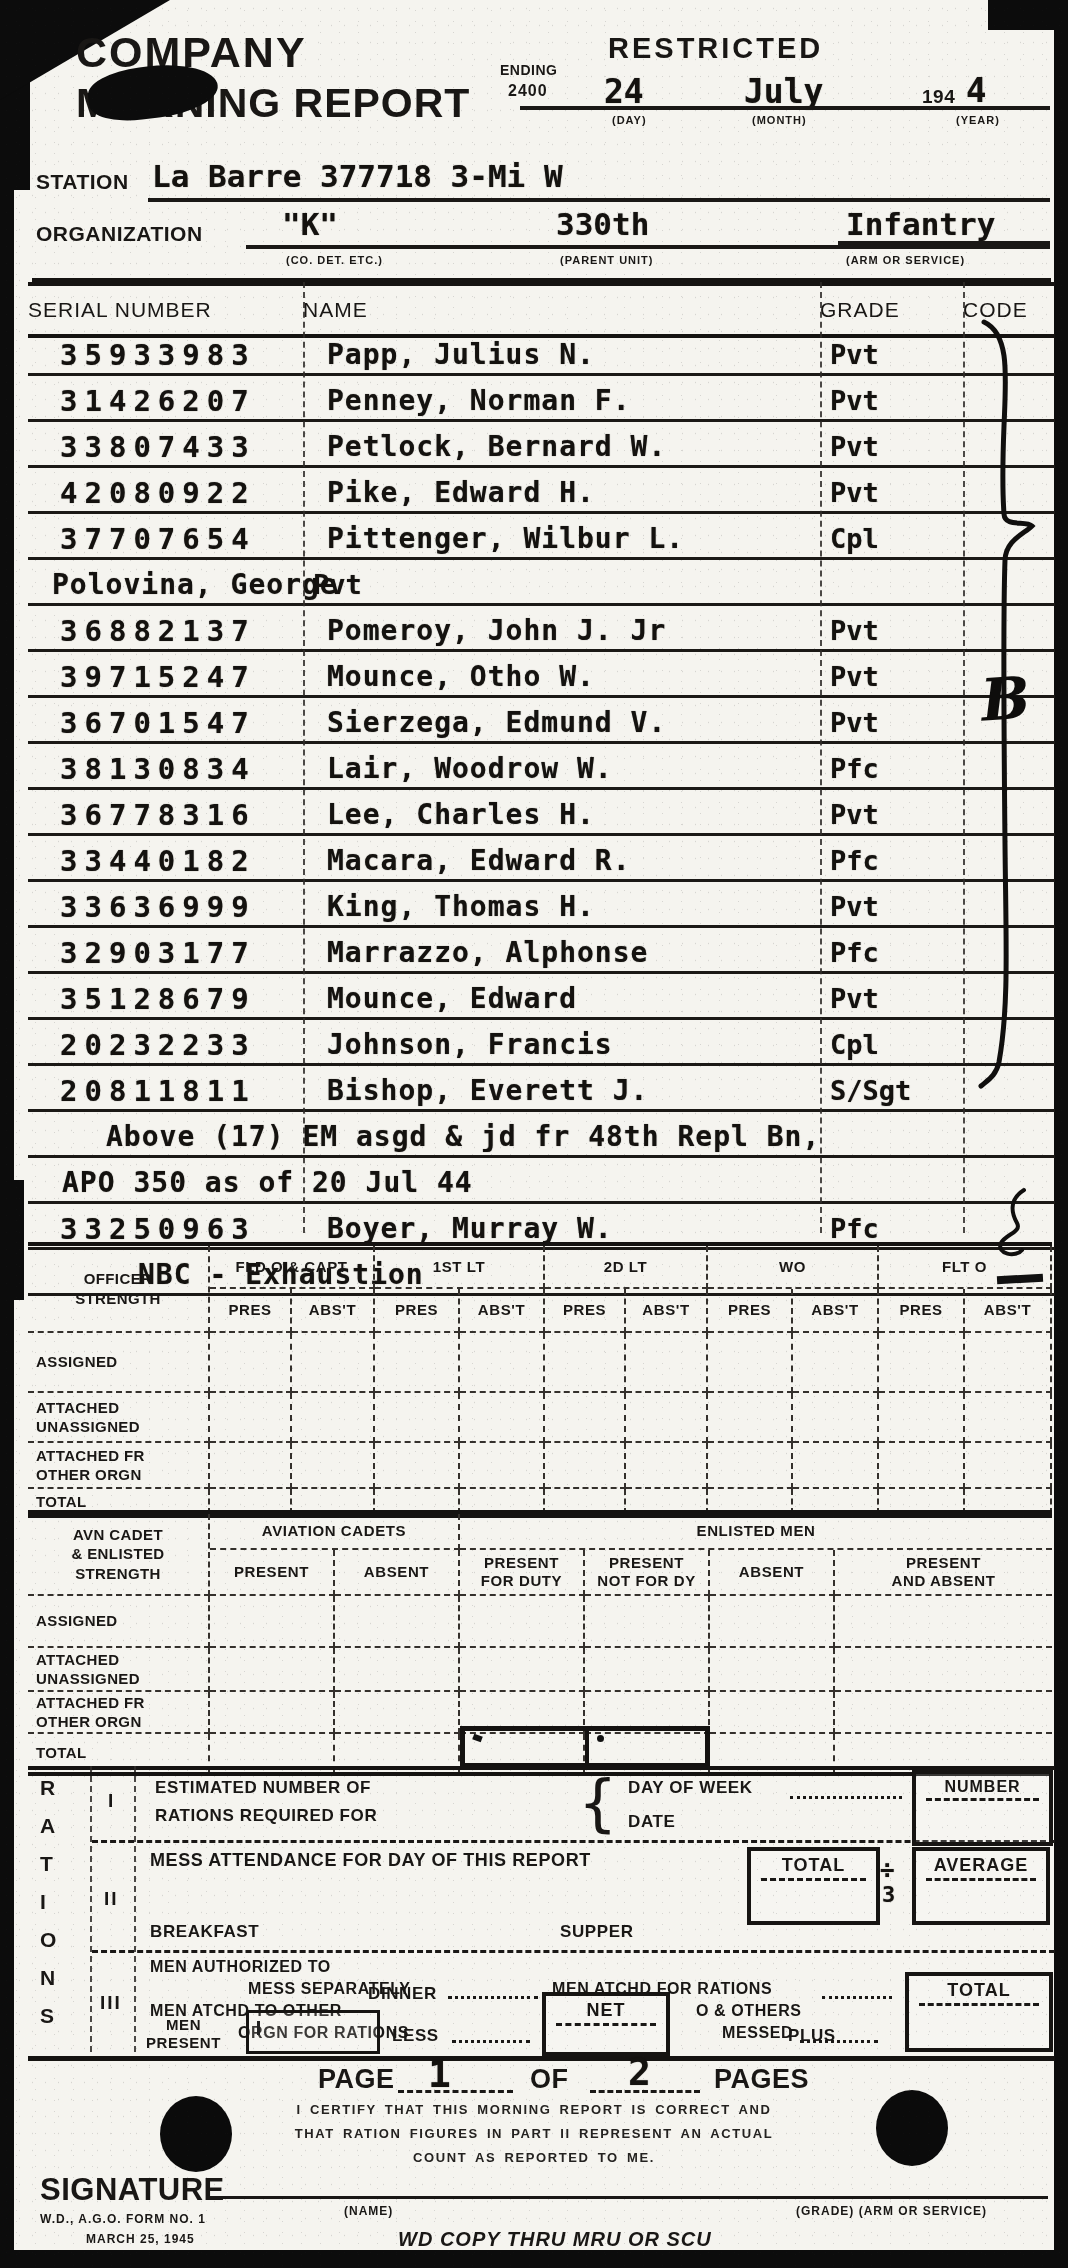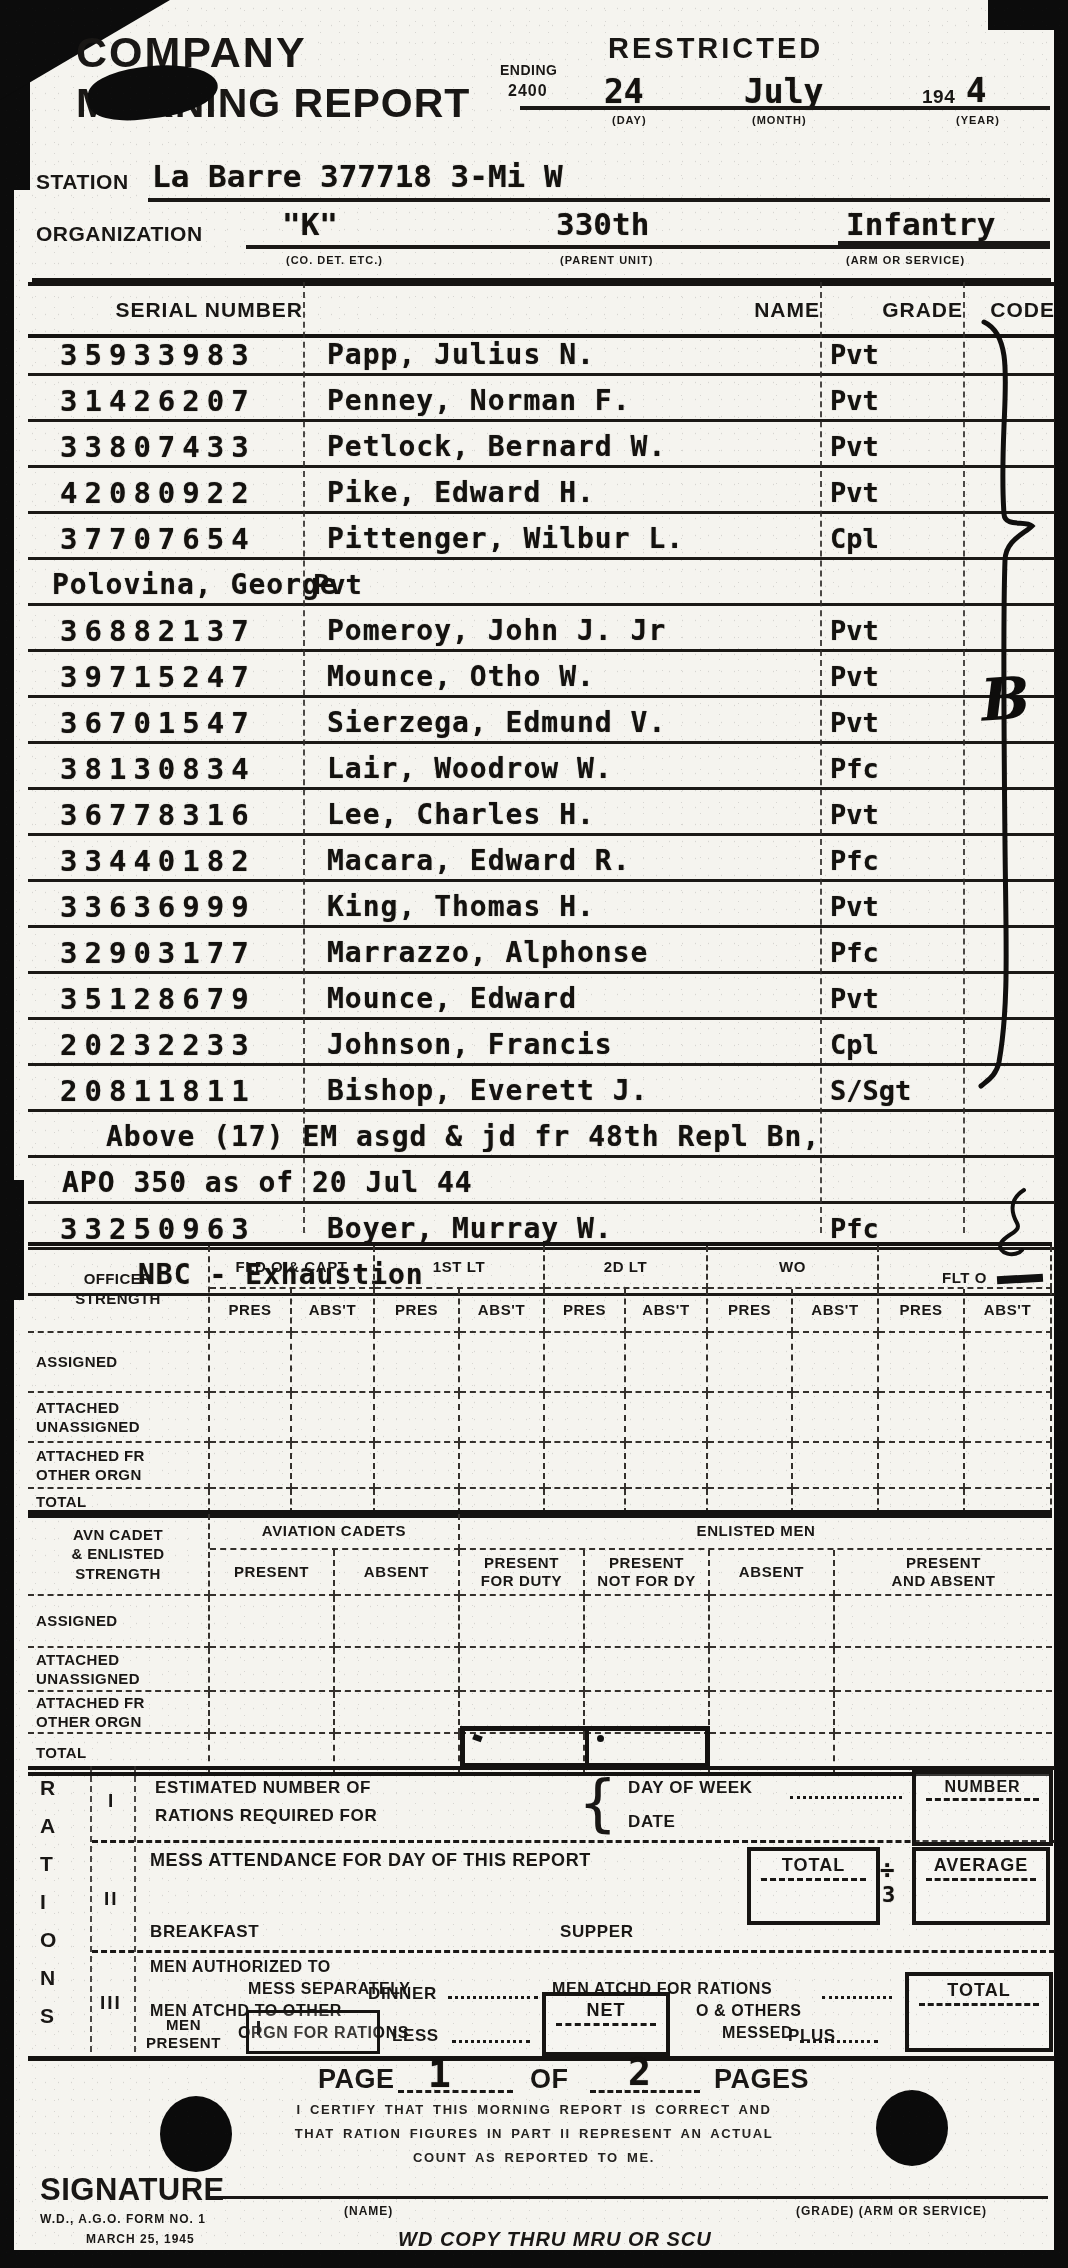--- a/index.html
+++ b/index.html
@@ -14,21 +14,21 @@
          text-shadow:0 0 1px rgba(20,18,15,.55);white-space:nowrap;}
   .small{font-size:11px;font-weight:bold;letter-spacing:1px;}
   .blackbar{background:#0c0c0c;position:absolute;}
   .rule{position:absolute;background:#1a1816;}
   .dotline{position:absolute;border-bottom:3px dotted #1a1816;}
   .dashline{position:absolute;border-bottom:3px dashed #1a1816;}
   
   .roster-head{position:absolute;left:28px;top:282px;width:1027px;height:48px;display:grid;
        grid-template-columns:275px 517px 143px 92px;align-items:center;
        border-top:4px solid #151311;box-shadow:0 -8px 0 -4px #151311;border-bottom:4px solid #151311;}
-  .roster-head span{font-size:21px;font-weight:bold;letter-spacing:1px;text-align:right;}
+  .roster-head span{font-size:21px;font-weight:normal;letter-spacing:1px;text-align:left;}
   #roster-body{position:absolute;left:28px;top:330px;width:1027px;}
   .rrow{display:grid;grid-template-columns:275px 517px 143px 92px;height:43px;
         border-bottom:3px solid #1b1916;align-items:end;}
   .rrow .c{overflow:visible;line-height:36px;}
   .c-serial{font-size:29px;letter-spacing:7px;padding-left:32px;}
   .c-name{font-size:28px;letter-spacing:1px;padding-left:24px;}
   .c-grade{font-size:27px;padding-left:10px;}
   .c-code{position:relative;}
   .nrow{height:43px;border-bottom:3px solid #1b1916;display:flex;align-items:end;}
   .nrow .typed{font-size:28px;letter-spacing:1px;line-height:36px;}
@@ -253,21 +253,21 @@
       </div>
       <div class="gcell ghead" style="grid-area: 1 / 4 / auto / span 2;">
         <span style="display: block;">1ST LT</span>
       </div>
       <div class="gcell ghead" style="grid-area: 1 / 6 / auto / span 2;">
         <span style="display: block;">2D LT</span>
       </div>
       <div class="gcell ghead" style="grid-area: 1 / 8 / auto / span 2;">
         <span style="display: block;">WO</span>
       </div>
-      <div class="gcell ghead" style="grid-area: 1 / 10 / auto / span 2; justify-content: flex-end;">
+      <div class="gcell ghead" style="grid-area: 1 / 10 / auto / span 2;">
         <span style="display: block;">FLT O</span>
       </div>
       <div class="gcell ghead" style="grid-area: 2 / 2;">
         <span style="display: block;">PRES</span>
       </div>
       <div class="gcell ghead" style="grid-area: 2 / 3;">
         <span style="display: block;">ABS'T</span>
       </div>
       <div class="gcell ghead" style="grid-area: 2 / 4;">
         <span style="display: block;">PRES</span>

